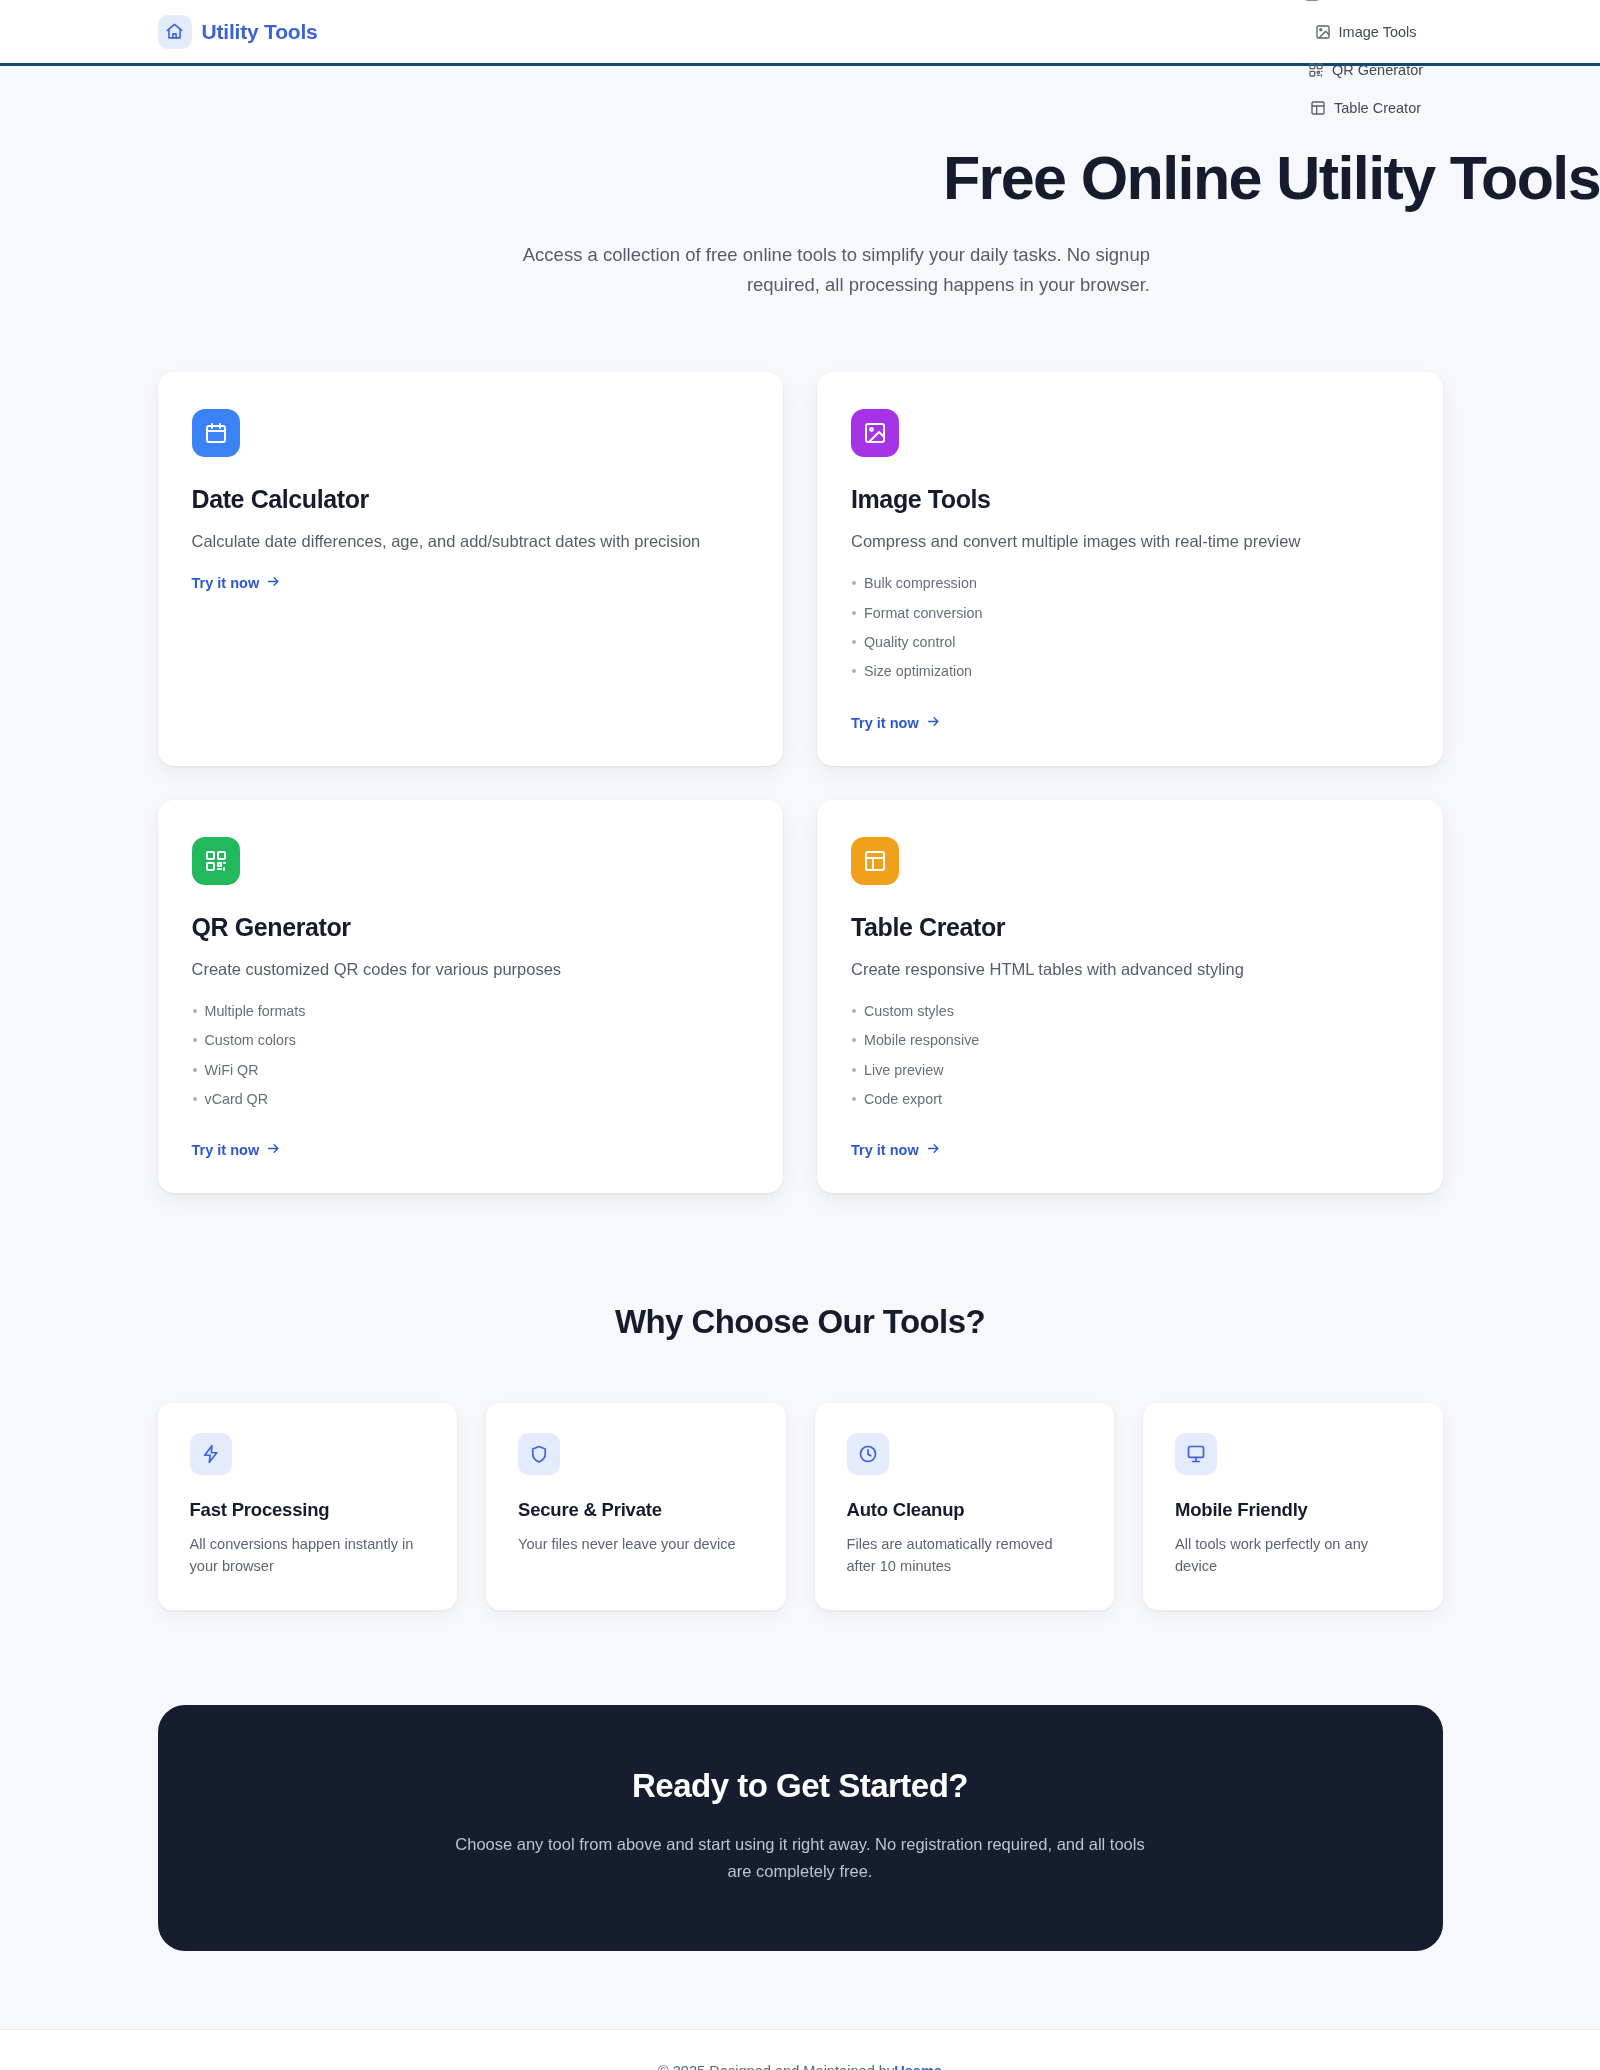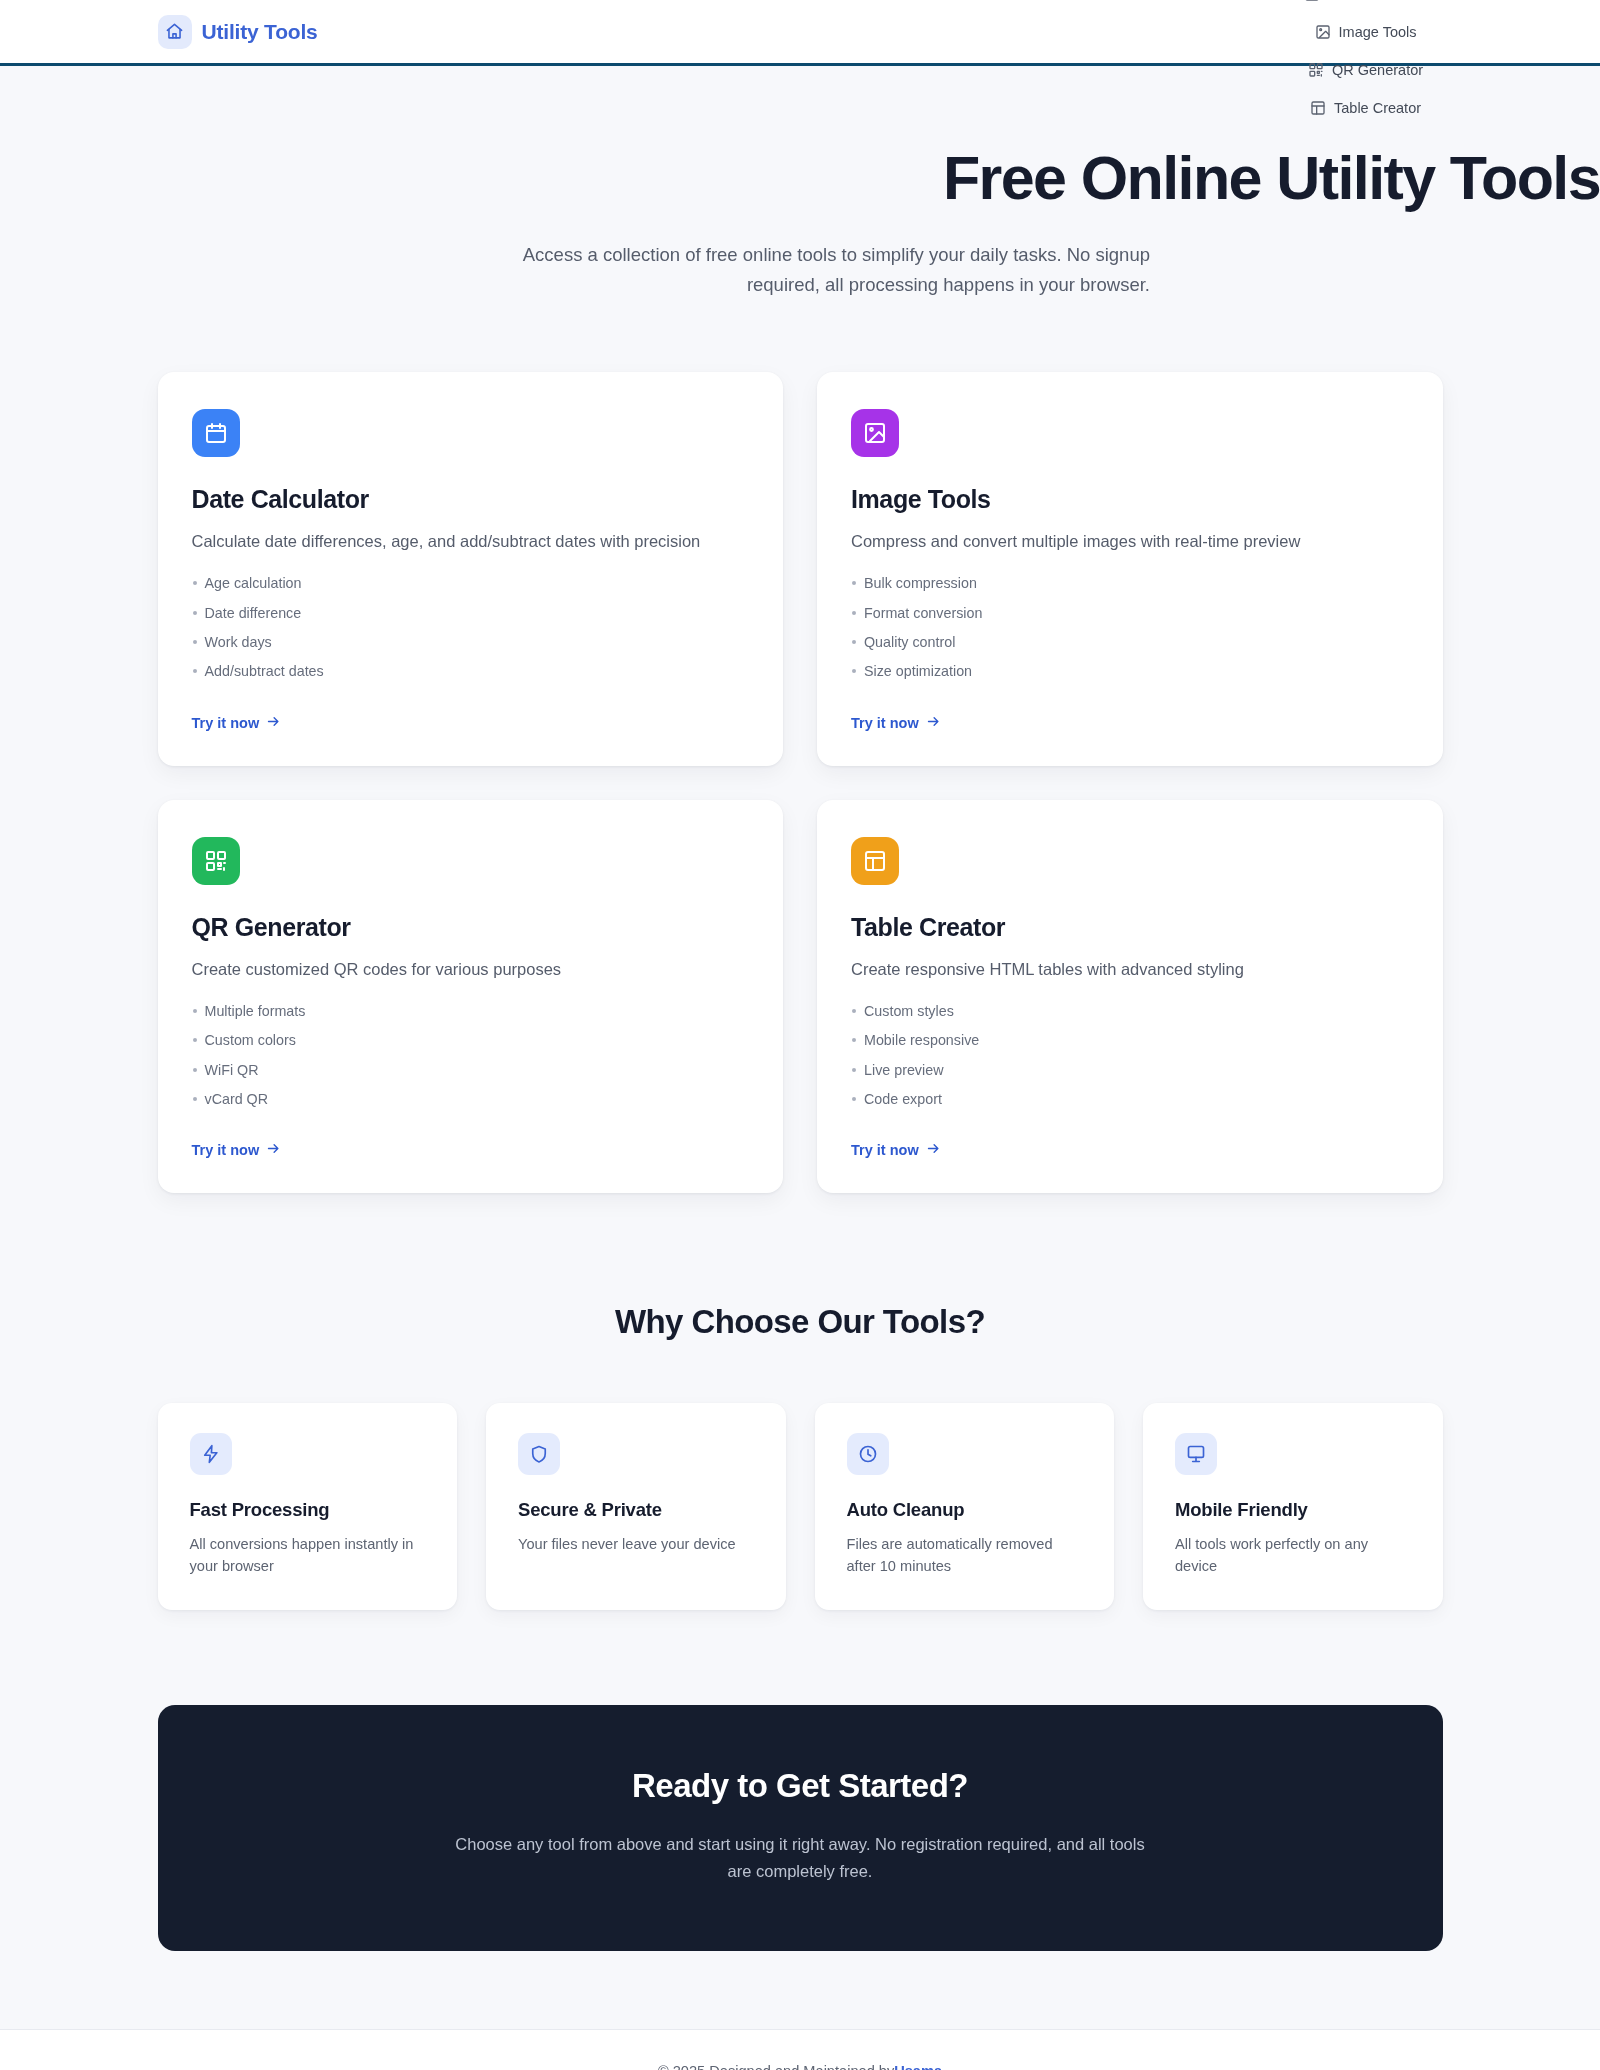--- a/index.html
+++ b/index.html
@@ -190,21 +190,21 @@
     margin-top: 13px;
     font-size: 14.6px;
     line-height: 1.5;
     color: #5d6472;
   }
 
   
   .cta {
     margin-top: 95px;
     background: #151d2e;
-    border-radius: 17px;
+    border-radius: 27px;
     padding: 62px 40px 66px;
     text-align: center;
   }
   .cta h2 {
     font-size: 33px;
     font-weight: bold;
     color: #ffffff;
     letter-spacing: -0.5px;
   }
   .cta p {
@@ -311,26 +311,20 @@
     <div class="tool-card">
       <div class="tool-icon" style="background:#3b82f6">
         <svg width="24" height="24" viewBox="0 0 24 24" fill="none" stroke="currentColor" stroke-width="2" stroke-linecap="round" stroke-linejoin="round">
             <rect x="3" y="5" width="18" height="16" rx="2"></rect>
             <path d="M3 10h18"></path>
             <path d="M8 3v4M16 3v4"></path>
           </svg>
       </div>
       <div class="tool-title">Date Calculator</div>
       <div class="tool-desc">Calculate date differences, age, and add/subtract dates with precision</div>
-      <ul class="tool-feats">
-        <li>Age calculation</li>
-        <li>Date difference</li>
-        <li>Work days</li>
-        <li>Add/subtract dates</li>
-      </ul>
       <div class="try-link">
         <span>Try it now</span>
         <span>
           <svg width="15" height="15" viewBox="0 0 24 24" fill="none" stroke="currentColor" stroke-width="2.2" stroke-linecap="round" stroke-linejoin="round">
               <path d="M4 12h15M13 6l6 6-6 6"></path>
             </svg>
         </span>
       </div>
     </div>
 

